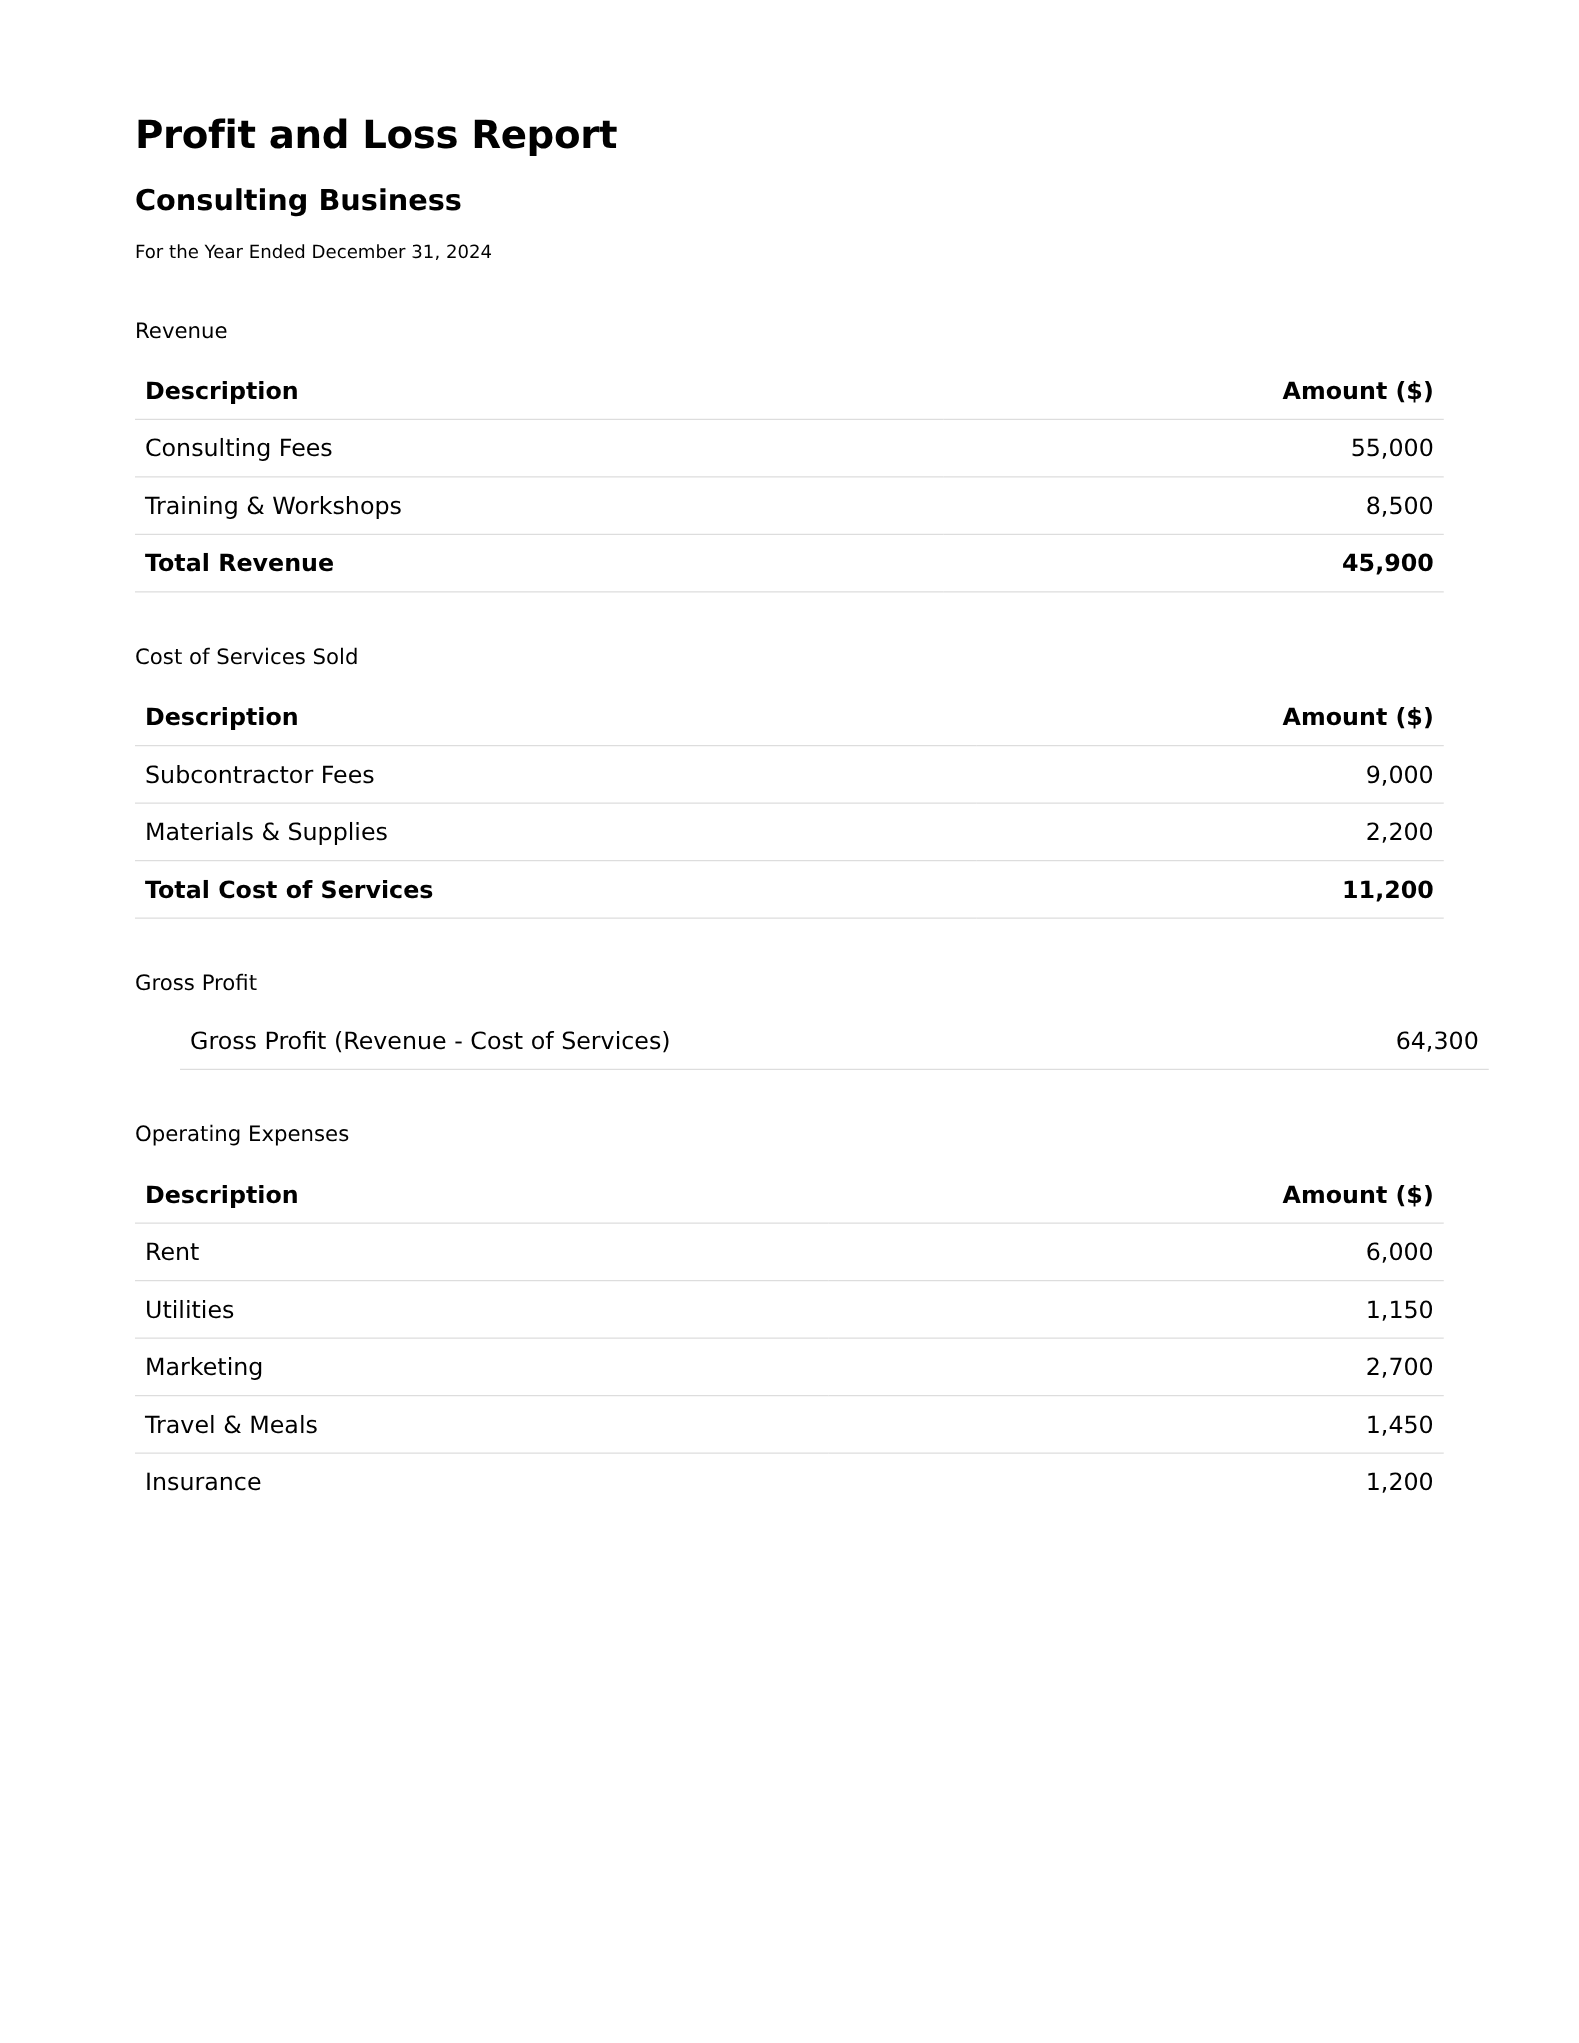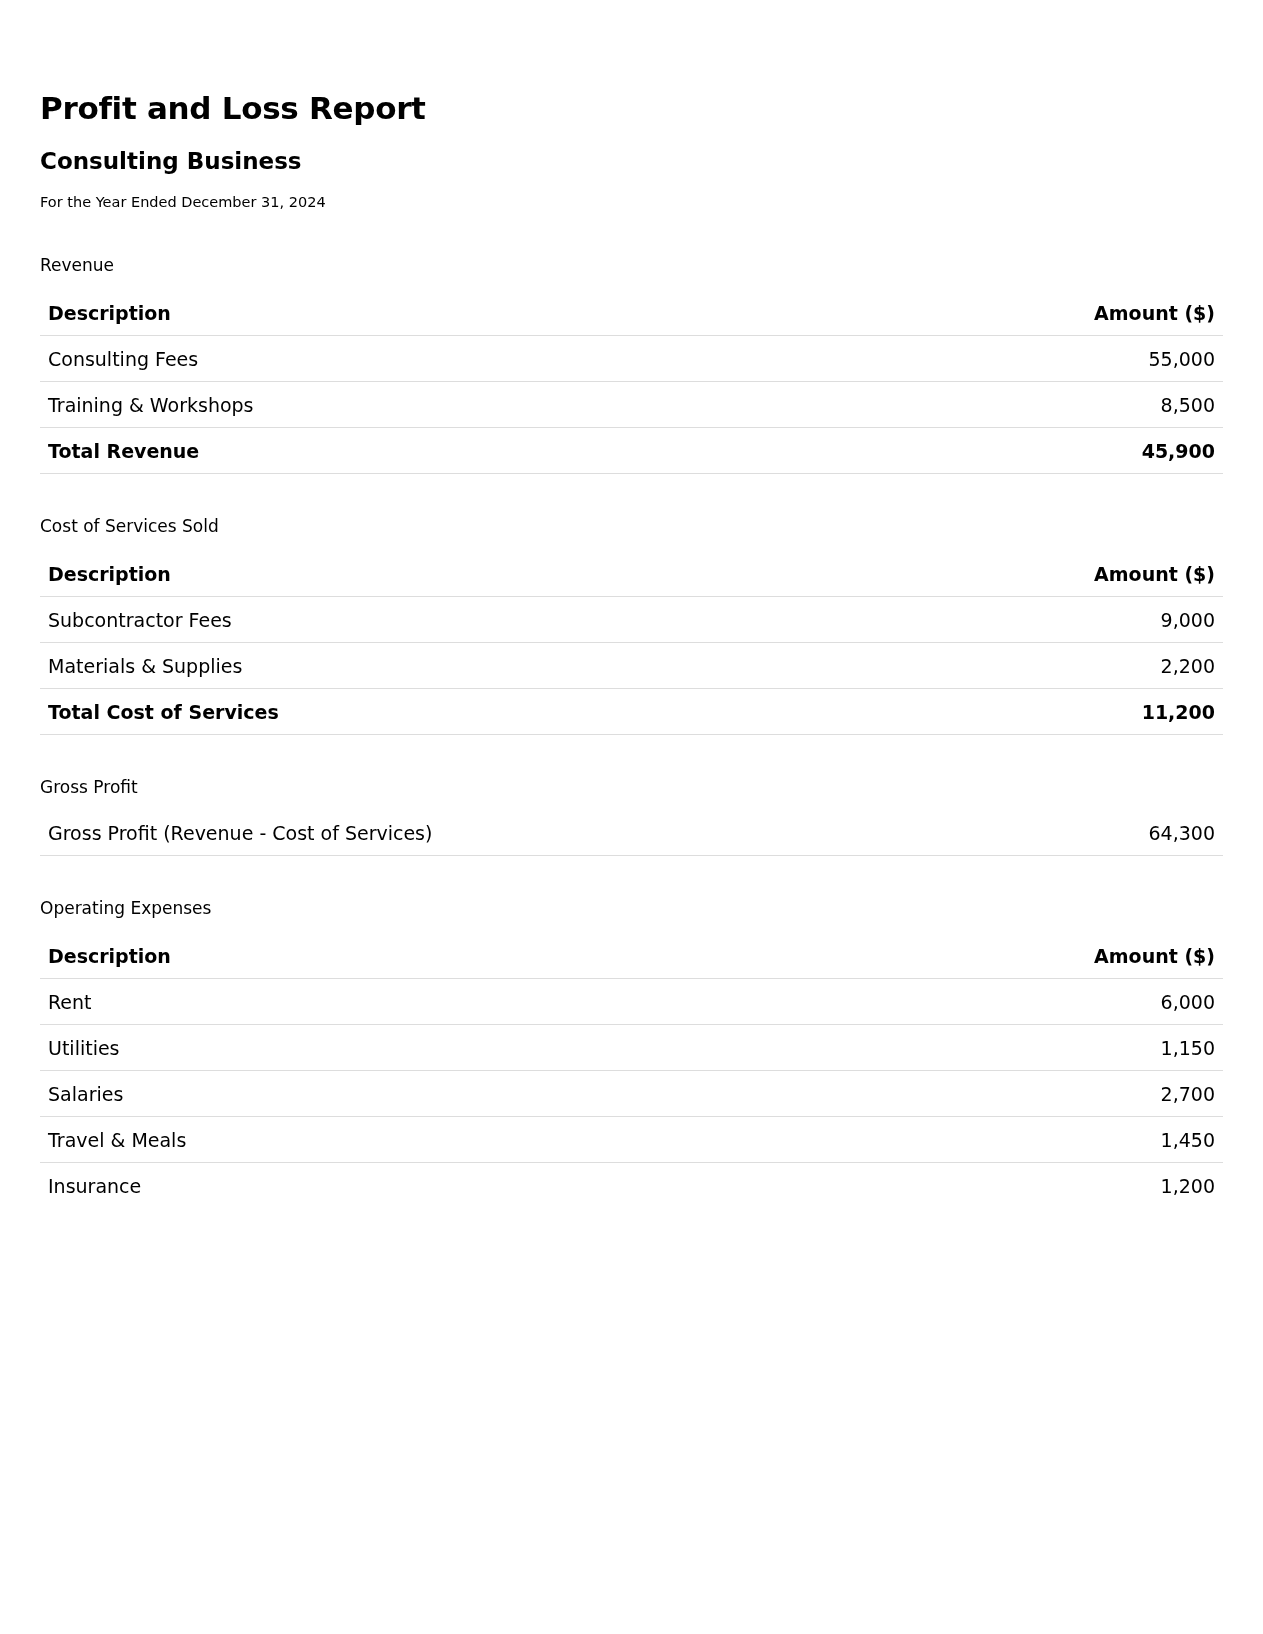--- a/index.html
+++ b/index.html
@@ -4,21 +4,21 @@
 <style>
   html, body { margin: 0; padding: 0; background: #ffffff; }
   body {
     width: 1263px;
     min-height: 1634px;
     font-family: "DejaVu Sans", "Liberation Sans", sans-serif;
     color: #000;
   }
   .page {
     position: relative;
-    padding: 0 40px;
+    padding: 0 108px;
     box-sizing: border-box;
     width: 1263px;
   }
   h1 {
     font-size: 31px;
     font-weight: bold;
     margin: 0;
     padding-top: 88px;
     line-height: 40px;
     letter-spacing: -0.3px;
@@ -54,21 +54,21 @@
     height: 45px;
     padding: 0 8px;
     border-bottom: 1px solid #dddddd;
     text-align: left;
     vertical-align: middle;
   }
   th { font-weight: bold; }
   .amt { text-align: right; }
   tr.total td { font-weight: bold; }
   tr.no-border td { border-bottom: none; }
-  .gp-table { margin-top: 11px; }
+  .gp-table { margin-top: 11px; margin-left: 36px; }
 </style>
 </head>
 <body>
 
 <div class="page">
   <h1>Profit and Loss Report</h1>
   <h2>Consulting Business</h2>
   <p class="date">For the Year Ended December 31, 2024</p>
 
   <div class="section first">
@@ -147,21 +147,21 @@
       <tbody>
         <tr>
           <td>Rent</td>
           <td class="amt">6,000</td>
         </tr>
         <tr>
           <td>Utilities</td>
           <td class="amt">1,150</td>
         </tr>
         <tr>
-          <td>Salaries</td>
+          <td>Marketing</td>
           <td class="amt">2,700</td>
         </tr>
         <tr>
           <td>Travel &amp; Meals</td>
           <td class="amt">1,450</td>
         </tr>
         <tr class="no-border">
           <td>Insurance</td>
           <td class="amt">1,200</td>
         </tr>

